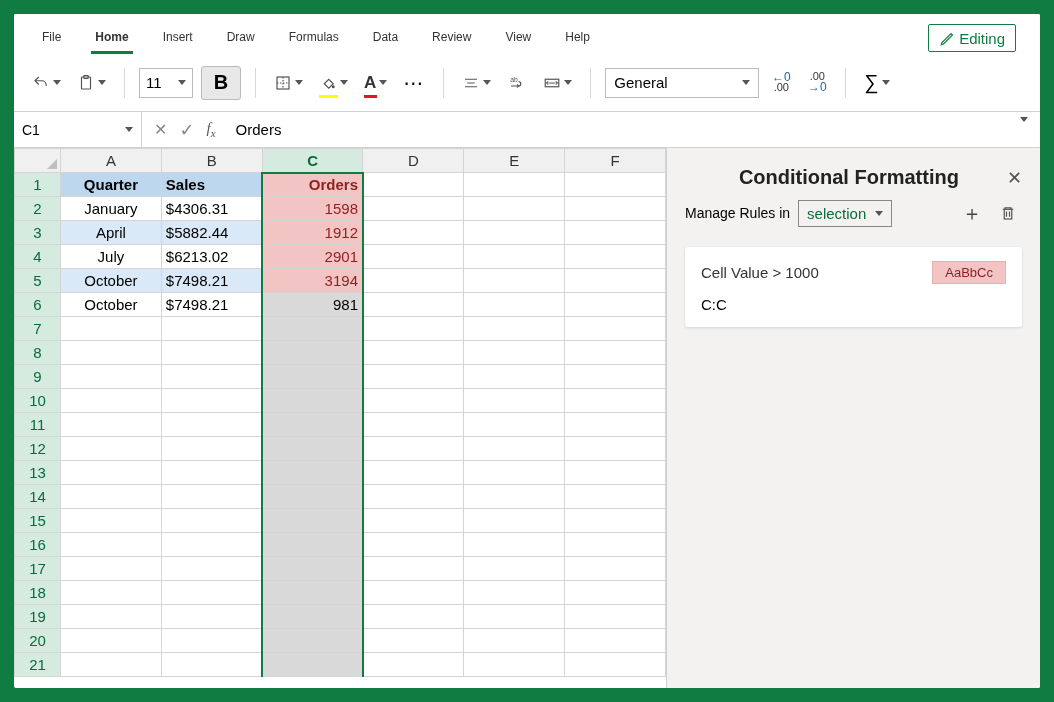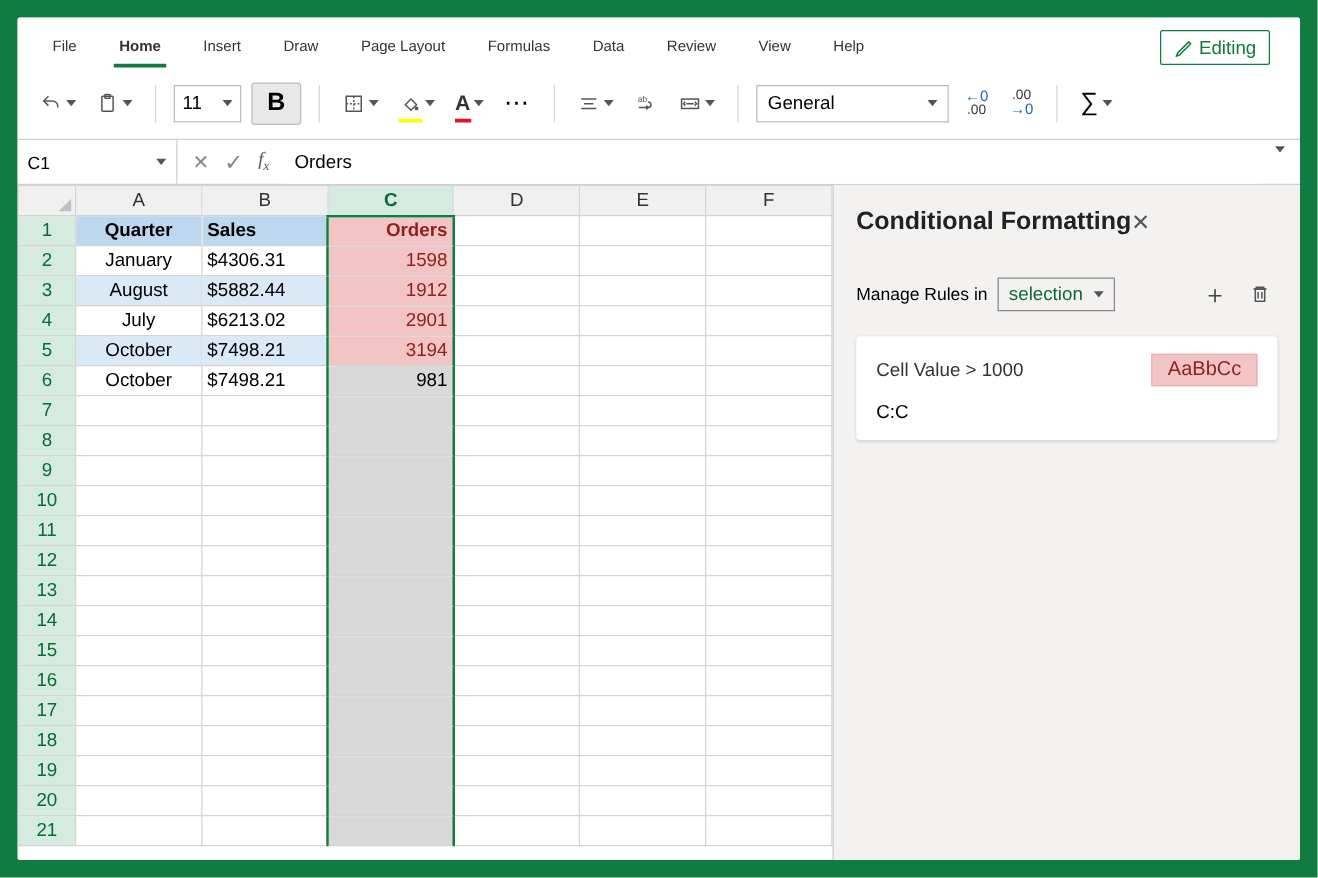--- a/index.html
+++ b/index.html
@@ -214,23 +214,24 @@
   .panel {
     width: 374px;
     background: #f3f2f1;
     border-left: 1px solid #d0d0d0;
     padding: 18px 18px;
     display: flex;
     flex-direction: column;
   }
   .panel-head {
     display: flex;
-    justify-content: flex-start;
-    align-items: center;
-    margin-bottom: 32px;
+    justify-content: flex-end;
+    align-items: center;
+    margin-bottom: 10px;
+    gap: 48px;
   }
   .panel-title { font-size: 20px; font-weight: 700; color: #222; }
   .close-x { font-size: 18px; color: #555; cursor: pointer; }
   .manage-row {
     display: flex;
     align-items: center;
     gap: 8px;
     margin-bottom: 20px;
   }
   .scope-select {
@@ -248,37 +249,36 @@
     border-radius: 3px;
     padding: 14px 16px;
     box-shadow: 0 1px 3px rgba(0,0,0,0.12);
   }
   .rule-row1 { display: flex; justify-content: space-between; align-items: center; margin-bottom: 12px;}
   .rule-text { font-size: 15px; color: #333; }
   .preview-chip {
     background: #f2c4c4;
     color: #8f1f1f;
     padding: 3px 12px;
-    font-size: 16px;
+    font-size: 13px;
     border: 1px solid #e8b0b0;
   }
   .rule-range { font-size: 15px; color: #000000; }
   svg.icon { width: 18px; height: 18px; stroke: #555; fill: none; stroke-width: 1.6; }
 </style>
 </head>
 <body>
 
 <div class="app">
 
   <div class="tabs">
     <div class="tab">File</div>
     <div class="tab active">Home</div>
     <div class="tab">Insert</div>
     <div class="tab">Draw</div>
-    <div class="tab">Page Layout</div>
     <div class="tab">Formulas</div>
     <div class="tab">Data</div>
     <div class="tab">Review</div>
     <div class="tab">View</div>
     <div class="tab">Help</div>
     <div class="spacer"></div>
     <div class="editing-btn">
       <svg class="icon" viewBox="0 0 24 24" style="stroke:#107c41">
           <path d="M3 21l3-1 12-12-2-2L4 18l-1 3z"></path>
         </svg>
@@ -415,21 +415,21 @@
               <th class="row hl">2</th>
               <td class="colA">January</td>
               <td class="colB">$4306.31</td>
               <td class="colC sel-col cf-red">1598</td>
               <td class="colD"></td>
               <td class="colE"></td>
               <td class="colF"></td>
             </tr>
             <tr class="bandA">
               <th class="row hl">3</th>
-              <td class="colA">August</td>
+              <td class="colA">April</td>
               <td class="colB">$5882.44</td>
               <td class="colC sel-col cf-red">1912</td>
               <td class="colD"></td>
               <td class="colE"></td>
               <td class="colF"></td>
             </tr>
             <tr class="">
               <th class="row hl">4</th>
               <td class="colA">July</td>
               <td class="colB">$6213.02</td>

